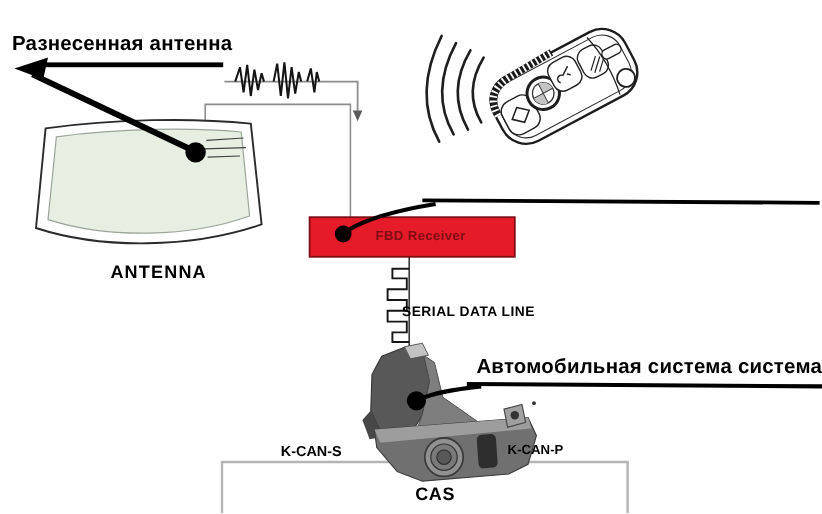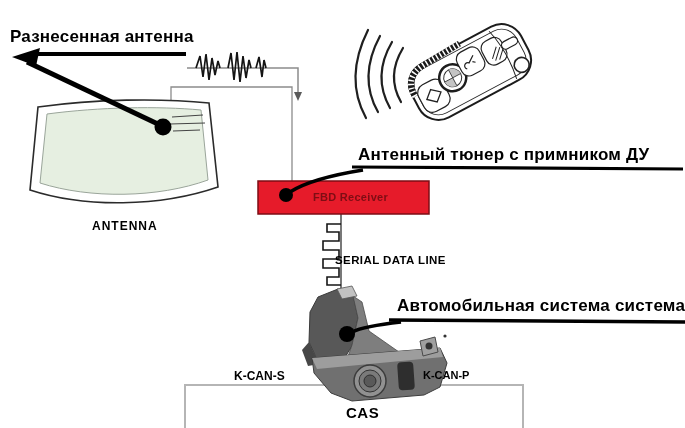--- a/index.html
+++ b/index.html
@@ -3,21 +3,21 @@
 <meta charset="utf-8">
 <style>
   html,body{margin:0;padding:0;background:#fff;}
   .stage{
     position:relative;width:685px;height:428px;background:#fff;overflow:hidden;
     font-family:"Liberation Sans", sans-serif;
   }
   .stage svg{position:absolute;left:0;top:0;}
   .lbl{position:absolute;color:#000;white-space:nowrap;}
   .lbl-annot{font-size:17px;font-weight:bold;letter-spacing:0.2px;}
-  .lbl-antenna{left:92px;top:219px;font-size:12px;font-weight:bold;letter-spacing:1px;}
+  .lbl-antenna{left:92px;top:219px;font-size:15px;font-weight:bold;letter-spacing:1px;}
   .lbl-spaced{left:10px;top:27px;}
   .lbl-tuner{left:358px;top:145px;}
   .lbl-access{left:397px;top:296px;}
   .lbl-fbd{
     left:258px;top:181px;width:171px;height:43px;line-height:33px;
     text-align:center;padding-left:14px;box-sizing:border-box;
     font-size:11px;font-weight:bold;color:#7e0d14;letter-spacing:0.3px;
   }
   .lbl-serial{left:335px;top:254px;font-size:11.5px;font-weight:bold;letter-spacing:0.4px;}
   .lbl-kcans{left:234px;top:369px;font-size:12px;font-weight:bold;}
@@ -130,21 +130,20 @@
       <circle cx="347" cy="334" r="8" fill="#000"></circle>
     </g>
 
     <circle cx="445" cy="336" r="1.6" fill="#333"></circle>
   </svg>
 
   <div class="lbl lbl-annot lbl-spaced">Разнесенная антенна</div>
 
   <div class="lbl lbl-antenna">ANTENNA</div>
 
-  <div class="lbl lbl-annot lbl-tuner">Антенный тюнер с примником ДУ</div>
 
   <div class="lbl lbl-fbd">FBD Receiver</div>
 
   <div class="lbl lbl-serial">SERIAL DATA LINE</div>
 
   <div class="lbl lbl-annot lbl-access">Автомобильная система система</div>
 
   <div class="lbl lbl-kcans">K-CAN-S</div>
 
   <div class="lbl lbl-kcanp">K-CAN-P</div>

